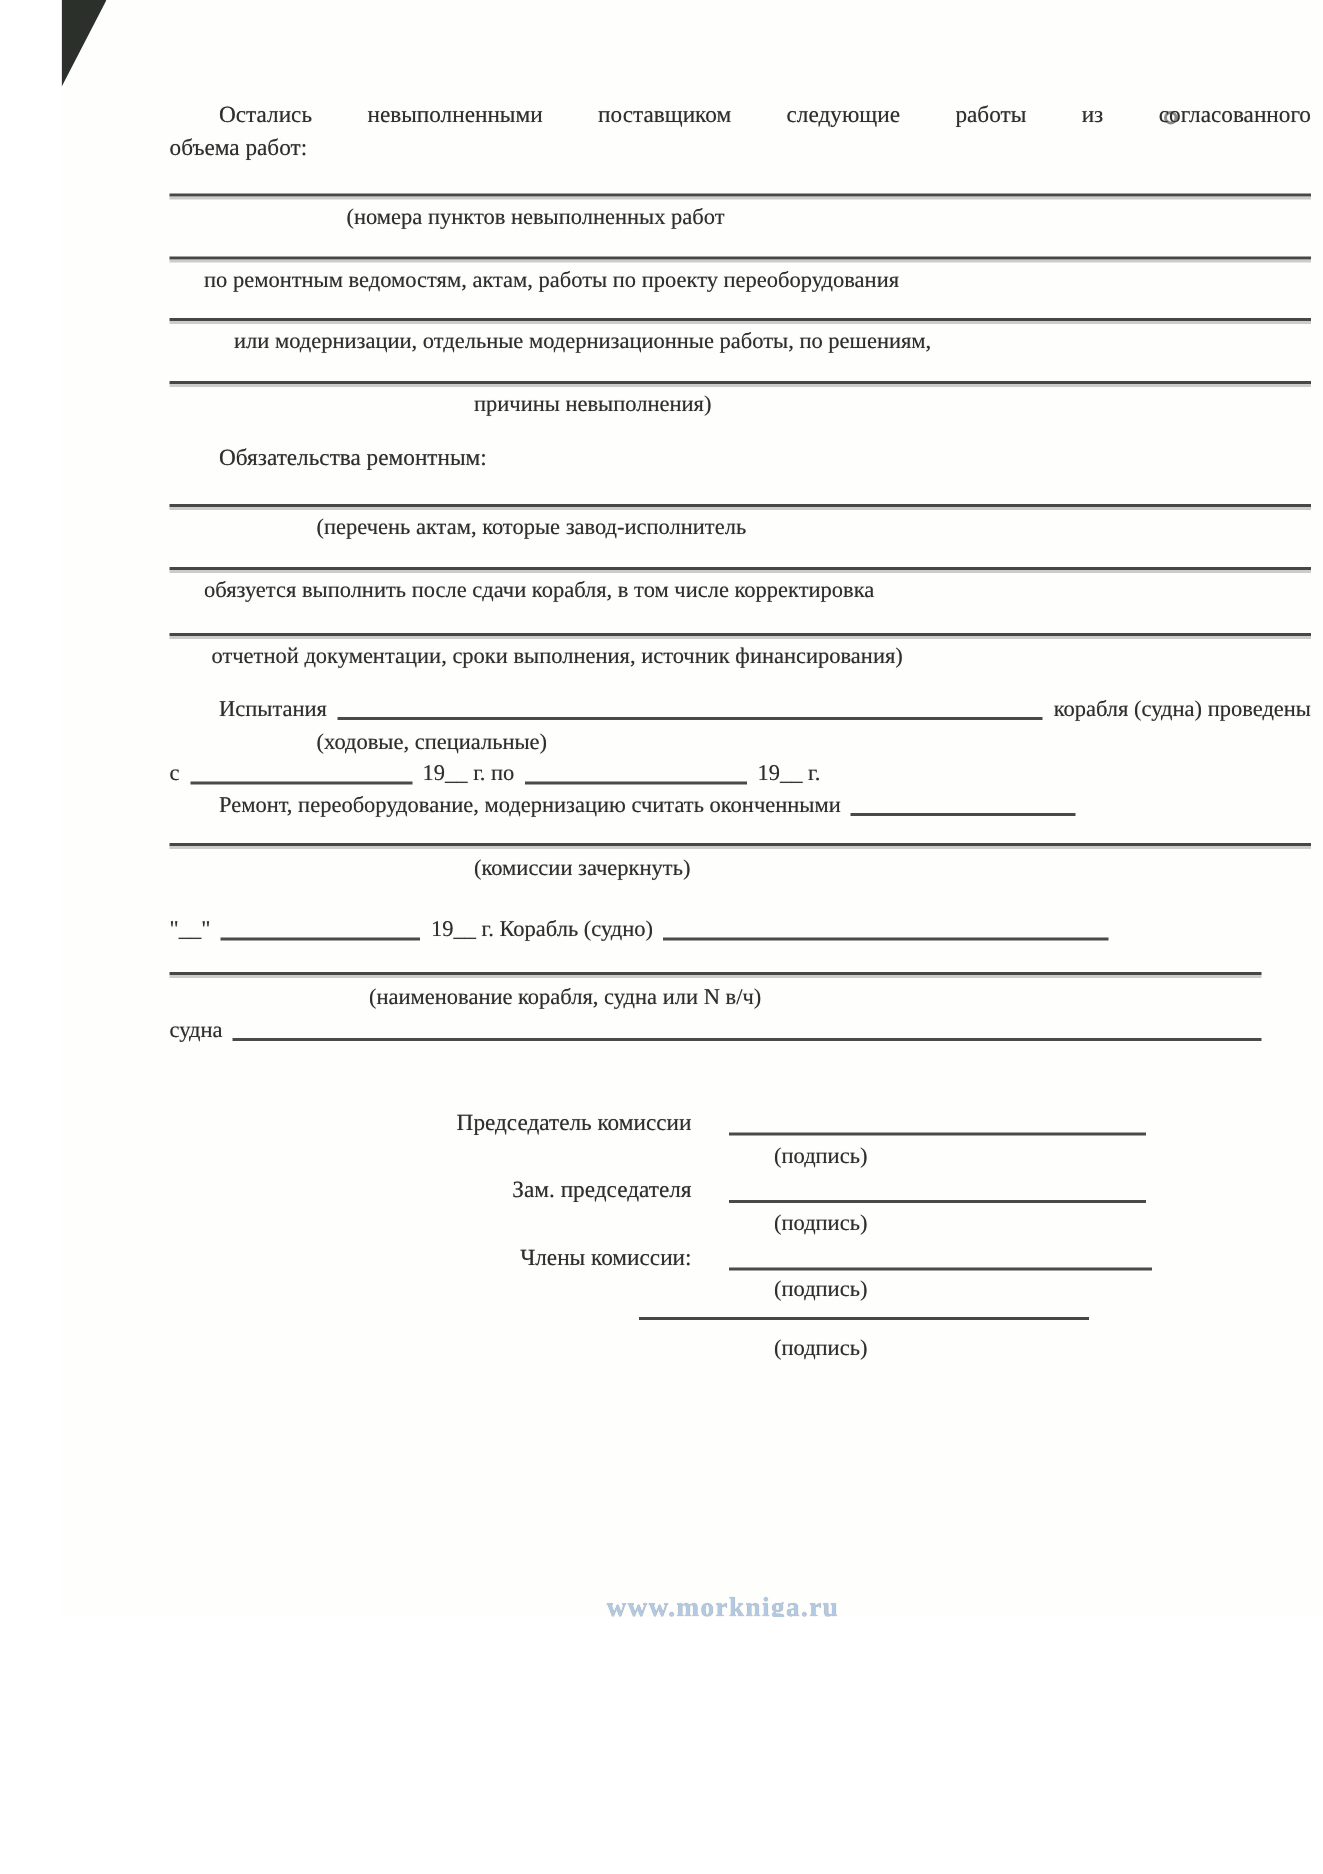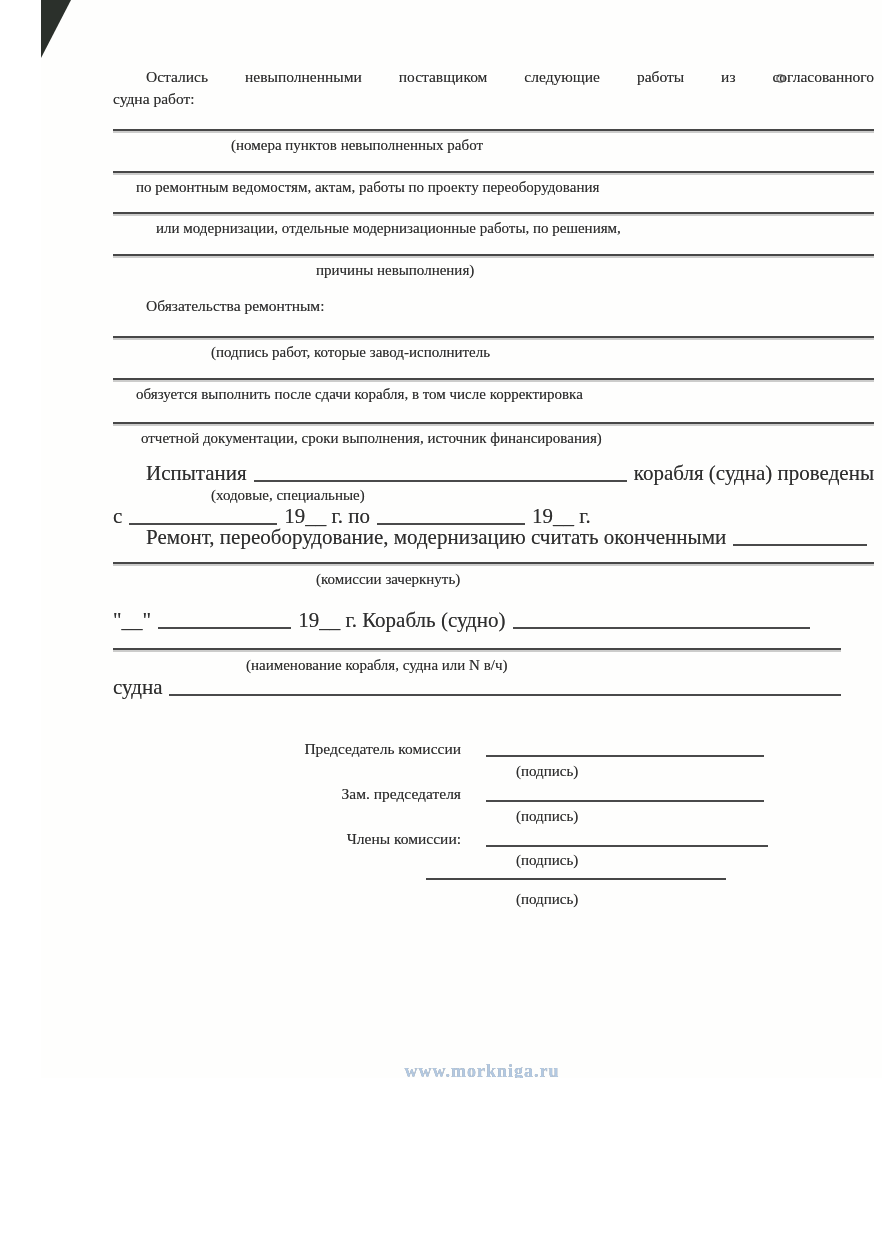--- a/index.html
+++ b/index.html
@@ -24,22 +24,22 @@
   .rule {
     position:absolute; left:72px; width:761px; height:0;
     border-top:2px solid #474747;
     box-shadow:0 2px 0 rgba(90,90,90,0.30);
   }
   .cap {
     position:absolute; font-size:15px; white-space:nowrap; line-height:17px;
   }
   .line {
     position:absolute; left:72px; width:761px;
-    display:flex; align-items:flex-end;
-    font-size:21px; line-height:19px; white-space:nowrap;
+    display:flex; 
+    font-size:15px; line-height:19px; white-space:nowrap;
   }
   .blank {
     display:inline-block; height:16px;
     border-bottom:2px solid #4a4a4a;
     margin:0 7px 1px 7px;
   }
   .blank.grow { flex:1 1 auto; }
   .sigrow {
     position:absolute; left:72px; width:761px;
     display:flex; align-items:flex-end;
@@ -67,39 +67,39 @@
 <body>
 
 <div class="page">
 
   <div class="artifact-corner"></div>
   <div class="artifact-right"></div>
   <div class="artifact-dot"></div>
 
   <p class="para" style="top:66px">
     <span class="l1">Остались   невыполненными поставщиком следующие работы из согласованного</span>
-    <span class="l2">судна работ:</span>
+    <span class="l2">объема работ:</span>
   </p>
 
   <div class="rule" style="top:129px"></div>
   <div class="cap" style="top:137px; left:190px">(номера пунктов невыполненных работ</div>
 
   <div class="rule" style="top:171px"></div>
   <div class="cap" style="top:179px; left:95px">по ремонтным ведомостям, актам, работы по проекту переоборудования</div>
 
   <div class="rule" style="top:212px"></div>
   <div class="cap" style="top:220px; left:115px">или модернизации, отдельные модернизационные работы, по решениям,</div>
 
   <div class="rule" style="top:254px"></div>
   <div class="cap" style="top:262px; left:275px">причины невыполнения)</div>
 
   <div class="cap" style="top:297px; left:105px; font-size:15.5px">Обязательства ремонтным:</div>
 
   <div class="rule" style="top:336px"></div>
-  <div class="cap" style="top:344px; left:170px">(подпись работ, которые завод-исполнитель</div>
+  <div class="cap" style="top:344px; left:170px">(перечень актам, которые завод-исполнитель</div>
 
   <div class="rule" style="top:378px"></div>
   <div class="cap" style="top:386px; left:95px">обязуется выполнить после сдачи корабля, в том числе корректировка</div>
 
   <div class="rule" style="top:422px"></div>
   <div class="cap" style="top:430px; left:100px">отчетной документации, сроки выполнения, источник финансирования)</div>
 
   <div class="line" style="top:464px; padding-left:33px">
     <span>Испытания</span>
     <span class="blank grow"></span>

